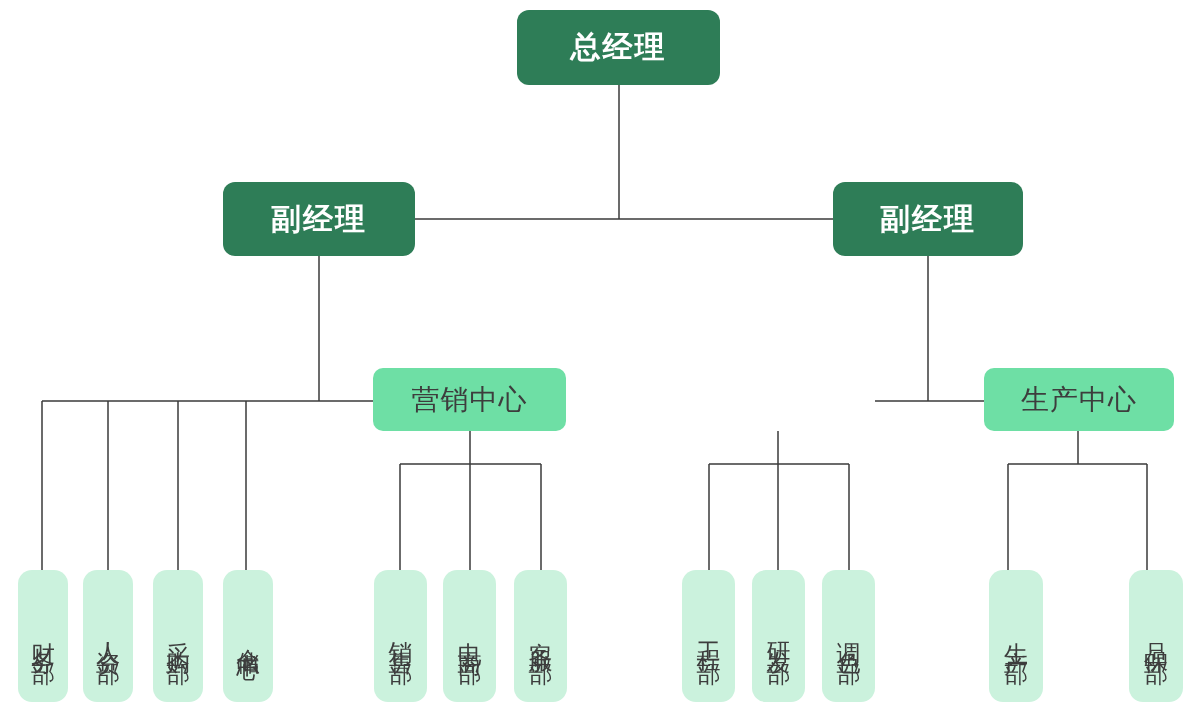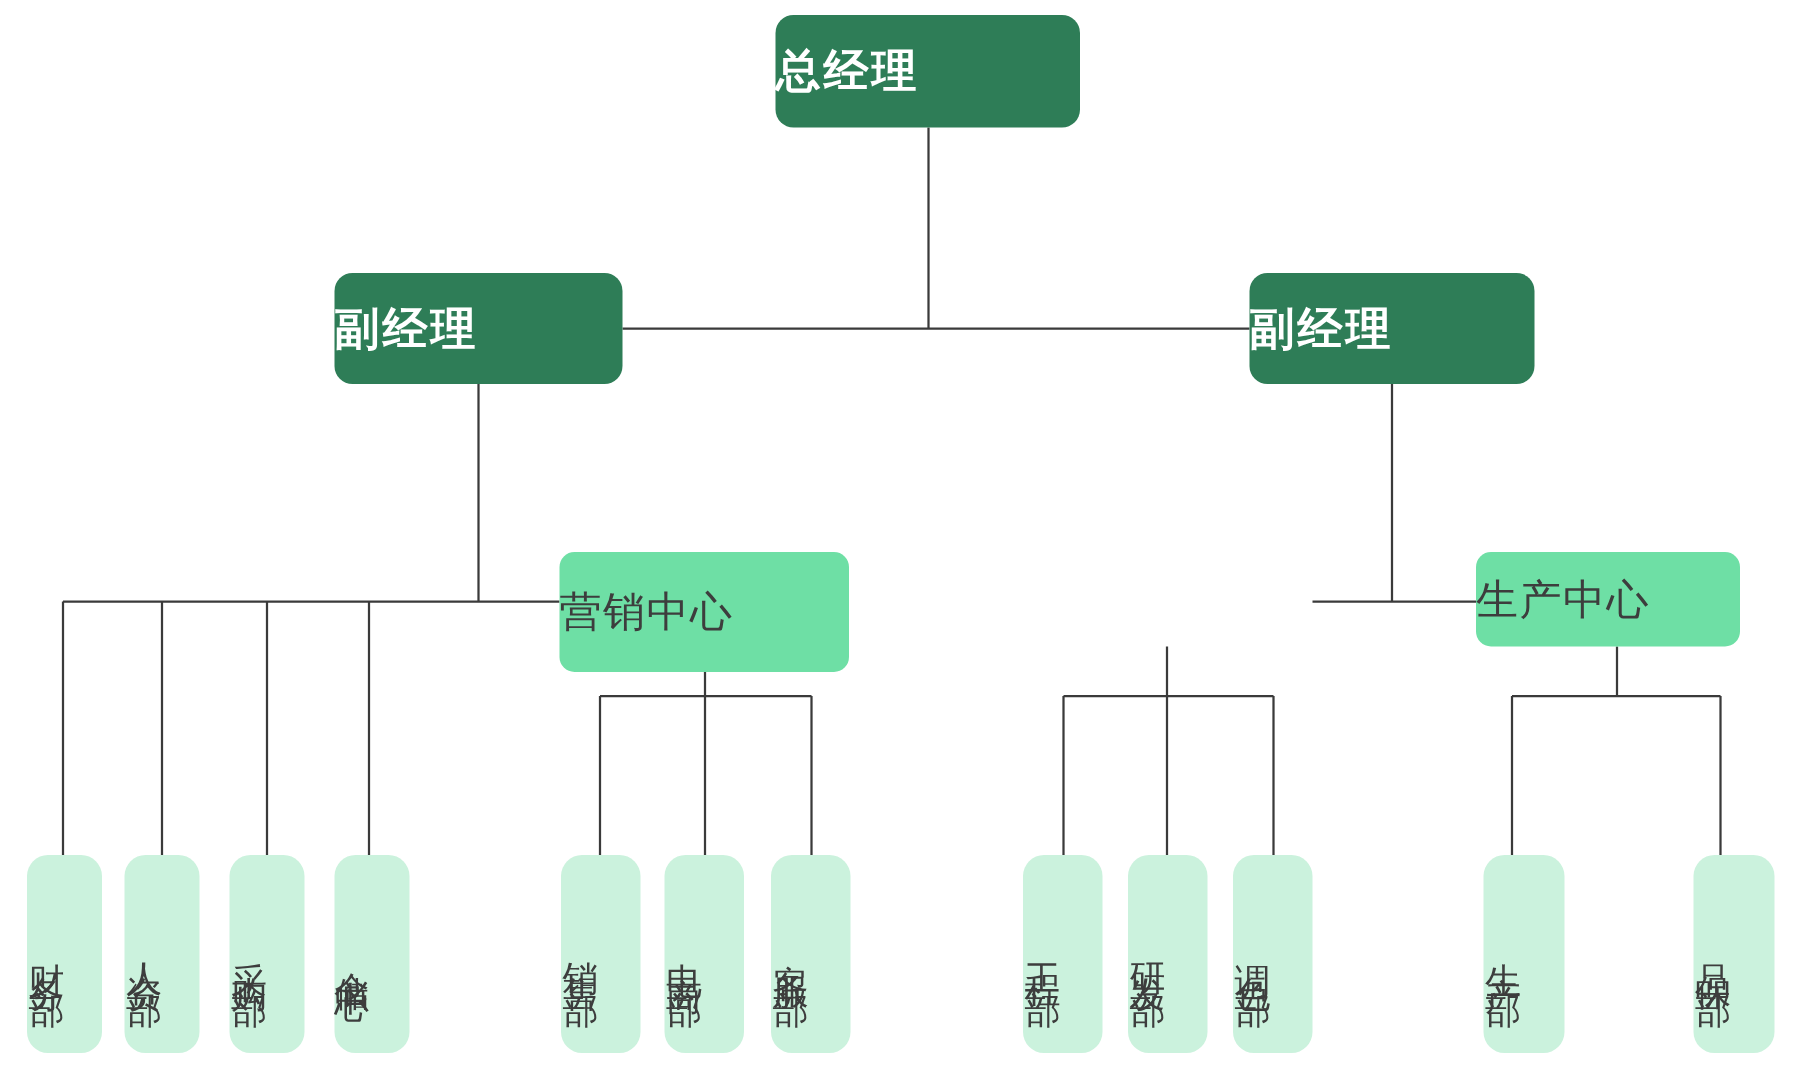--- a/index.html
+++ b/index.html
@@ -18,20 +18,21 @@
   }
   svg.connectors path {
     stroke: #3A3A3A;
     stroke-width: 1.5;
     fill: none;
   }
   .node {
     position: absolute;
     display: flex;
     align-items: center;
+    justify-content: center;
     box-sizing: border-box;
     text-align: center;
   }
   .exec {
     background: #2E7D57;
     border-radius: 12px;
     color: #FFFFFF;
     font-size: 30px;
     font-weight: bold;
     letter-spacing: 2px;
@@ -99,26 +100,26 @@
   </div>
 
   <div class="node exec" style="left:223px; top:182px; width:192px; height:74px;">
     <span>副经理</span>
   </div>
 
   <div class="node exec" style="left:833px; top:182px; width:190px; height:74px;">
     <span>副经理</span>
   </div>
 
-  <div class="node center" style="left:373px; top:368px; width:193px; height:80px;">
+  <div class="node center" style="left:373px; top:368px; width:193px; height:63px;">
     <span>营销中心</span>
   </div>
 
 
-  <div class="node center" style="left:984px; top:368px; width:176px; height:63px;">
+  <div class="node center" style="left:984px; top:368px; width:190px; height:63px;">
     <span>生产中心</span>
   </div>
 
   <div class="node dept" style="left:18px; top:570px; width:50px; height:132px;">
     <span class="vlabel">财务部</span>
   </div>
 
   <div class="node dept" style="left:83px; top:570px; width:50px; height:132px;">
     <span class="vlabel">人资部</span>
   </div>

